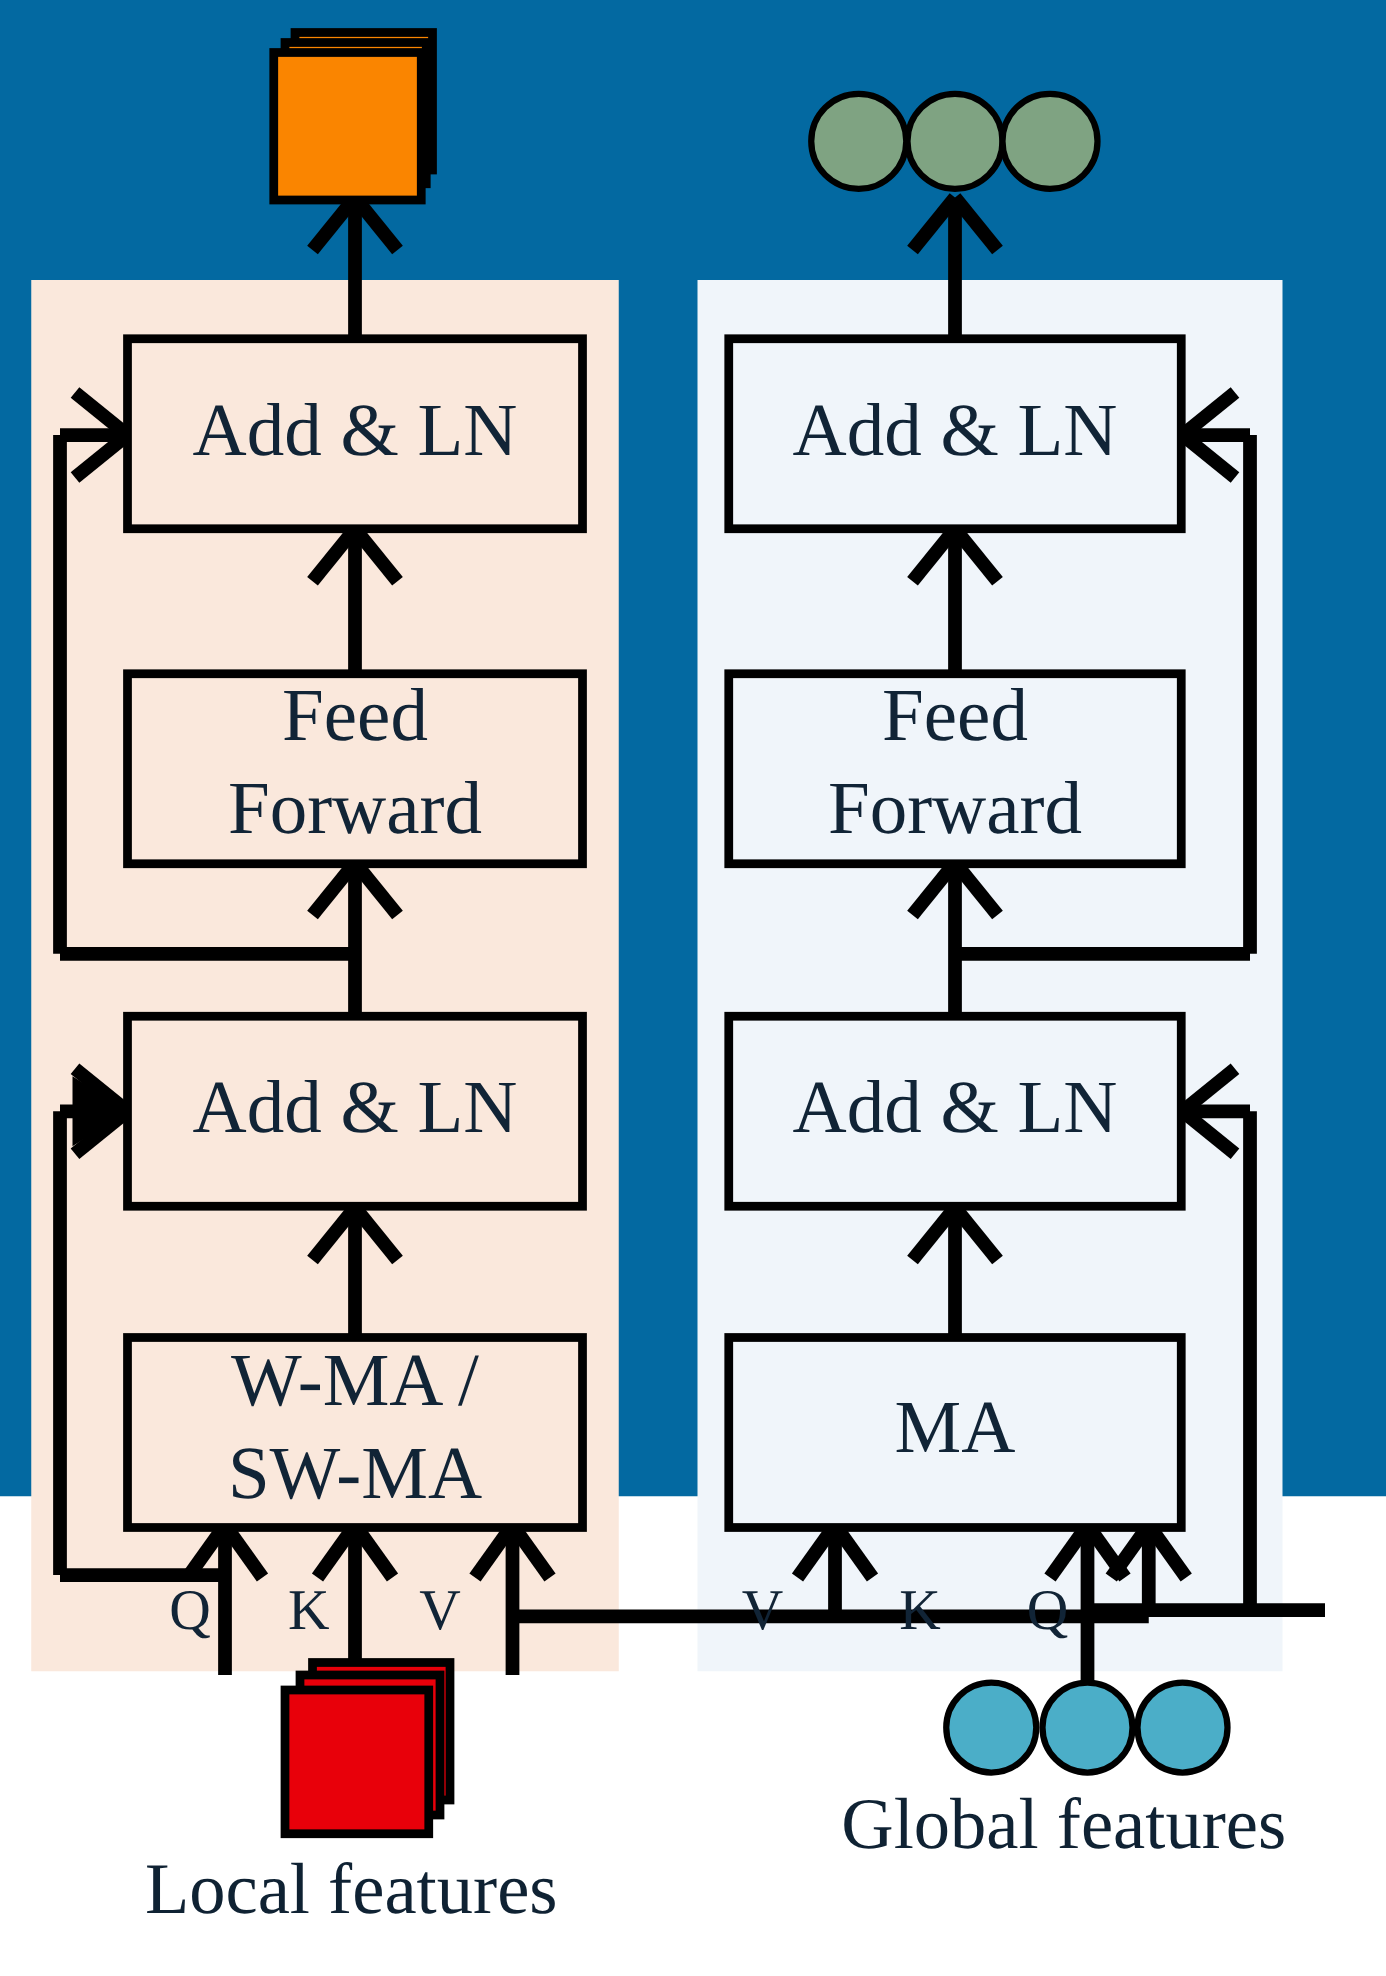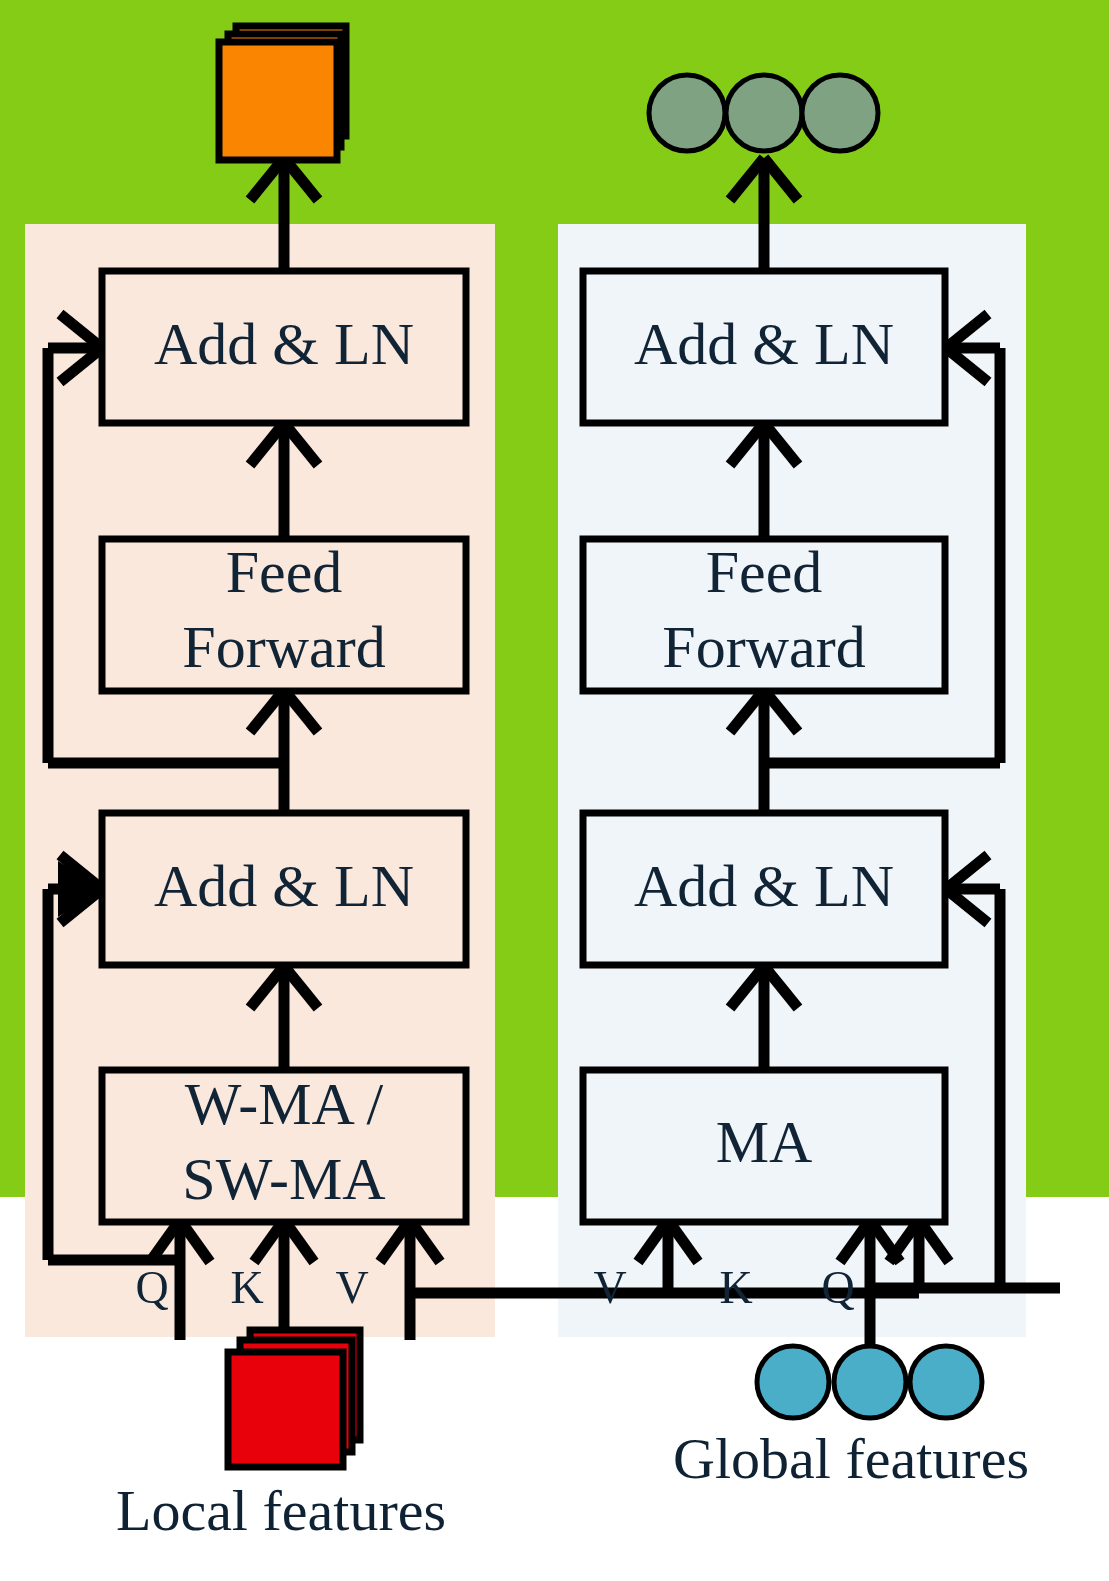--- a/index.html
+++ b/index.html
@@ -10,21 +10,21 @@
   body {
     width: 1109px;
     height: 1581px;
     overflow: hidden;
     font-family: "Liberation Serif", "DejaVu Serif", serif;
   }
   #diagram-root {
     position: relative;
     width: 1109px;
     height: 1197px;
-    background: #84cc16;
+    background: #0369a1;
   }
   svg.diagram-canvas {
     position: absolute;
     top: 0;
     left: 0;
     width: 1109px;
     height: 1581px;
     display: block;
   }
   .panel-rect { stroke: none; }

